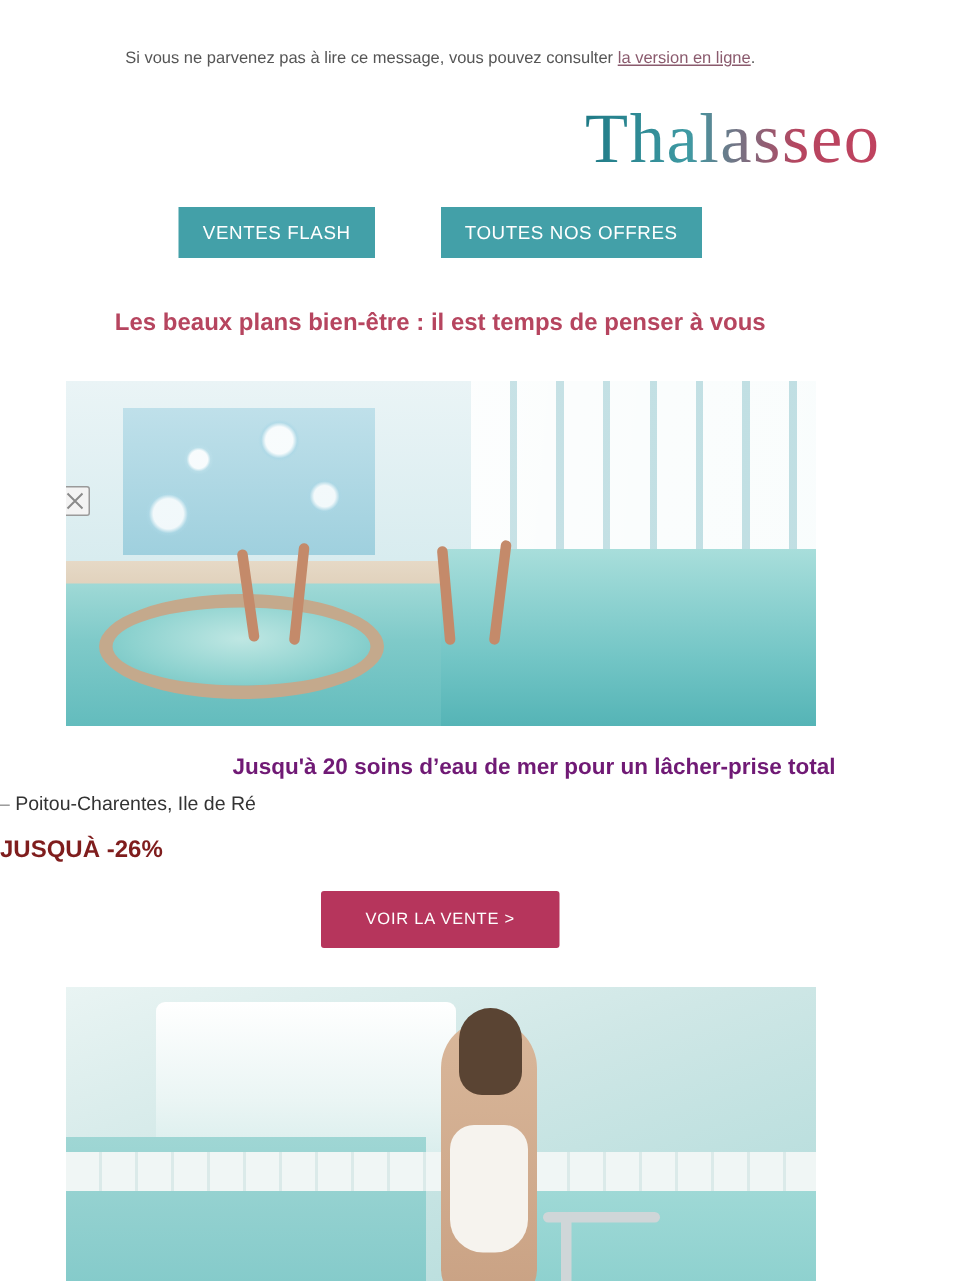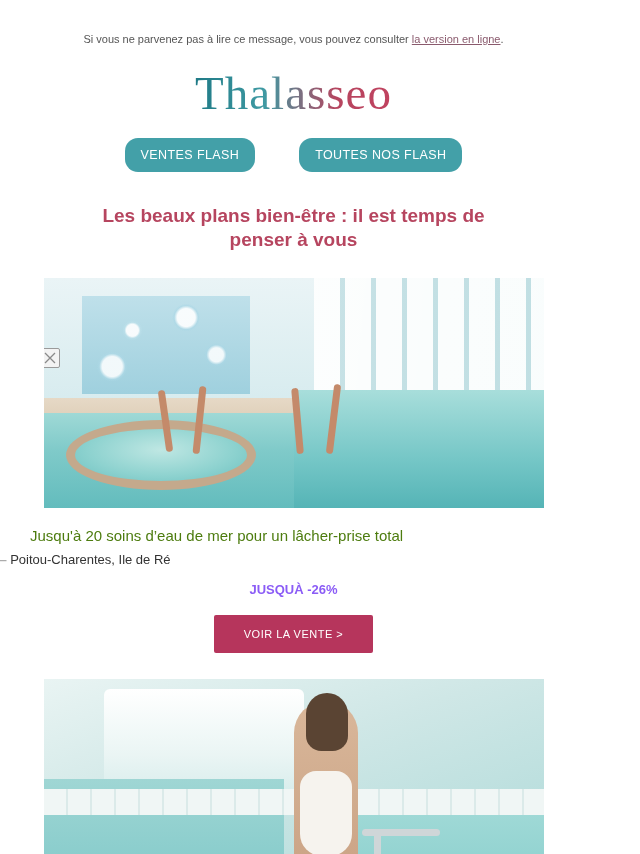--- a/index.html
+++ b/index.html
@@ -23,21 +23,21 @@
     font-size: 11px;
     color: #555555;
     padding: 32px 20px 0 20px;
     line-height: 14px;
   }
   .preheader a {
     color: #8a5a6d;
     text-decoration: underline;
   }
   .logo-wrap {
-    text-align: center;
+    text-align: right;
     padding-top: 22px;
   }
   .logo {
     font-family: "Liberation Serif", serif;
     font-size: 47px;
     line-height: 50px;
     letter-spacing: 1px;
     font-weight: 400;
     background: linear-gradient(90deg, #1f7a86 0%, #3f9aa3 35%, #b6455f 72%, #c0425f 100%);
     -webkit-background-clip: text;
@@ -52,29 +52,29 @@
     gap: 44px;
     padding-top: 20px;
   }
   .nav-btn {
     background: #43a0a8;
     color: #ffffff;
     font-size: 12.5px;
     letter-spacing: 0.4px;
     padding: 10px 16px;
     border: none;
-    border-radius: 13px;
+    border-radius: 0;
     cursor: pointer;
     font-family: "Liberation Sans", sans-serif;
     white-space: nowrap;
   }
   .headline {
     text-align: center;
     color: #b6455f;
-    font-size: 19px;
+    font-size: 16px;
     font-weight: bold;
     line-height: 24px;
     padding: 32px 70px 0 70px;
   }
   .block {
     padding-top: 26px;
   }
   .hero {
     width: 500px;
     margin: 0 auto;
@@ -179,41 +179,40 @@
   .hero2 .handrail {
     position: absolute; left: 318px; top: 150px; width: 78px; height: 7px;
     background: #cfd6d8; border-radius: 4px;
   }
   .hero2 .handrail2 {
     position: absolute; left: 330px; top: 150px; width: 7px; height: 62px;
     background: #cfd6d8; border-radius: 4px;
   }
 
   .offer-title {
-    text-align: left;
-    color: #4d7c0f;
+    text-align: right;
+    color: #701a75;
     font-size: 15px;
-    font-weight: normal;
+    font-weight: bold;
     padding: 18px 30px 0 30px;
     line-height: 20px;
   }
   .offer-loc {
     text-align: left;
     color: #333333;
     font-size: 13px;
     padding-top: 6px;
   }
   .offer-loc .pin {
     color: #777777;
     font-size: 13px;
   }
   .offer-discount {
-    text-align: center;
-    color: #8b5cf6;
-    font-size: 13px;
+    color: #7f1d1d;
+    font-size: 16px;
     font-weight: bold;
     padding-top: 14px;
   }
   .cta-wrap { text-align: center; padding-top: 18px; }
   .cta {
     display: inline-block;
     background: #b6355c;
     color: #ffffff;
     font-size: 11px;
     letter-spacing: 0.5px;
@@ -232,21 +231,21 @@
   <div class="preheader">
     <span>Si vous ne parvenez pas à lire ce message, vous pouvez consulter </span><a href="#">la version en ligne</a><span>.</span>
   </div>
 
   <div class="logo-wrap">
     <span class="logo">Thalasseo</span>
   </div>
 
   <div class="nav">
     <button class="nav-btn">VENTES FLASH</button>
-    <button class="nav-btn">TOUTES NOS FLASH</button>
+    <button class="nav-btn">TOUTES NOS OFFRES</button>
   </div>
 
   <div class="headline">Les beaux plans bien-être : il est temps de penser à vous</div>
 
   <div class="block">
     <div class="hero hero1">
       <div class="wall"></div>
       <div class="mural"></div>
       <div class="windows"></div>
       <div class="deck"></div>

